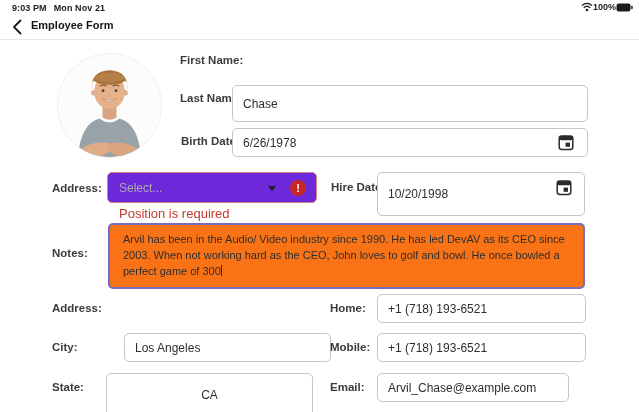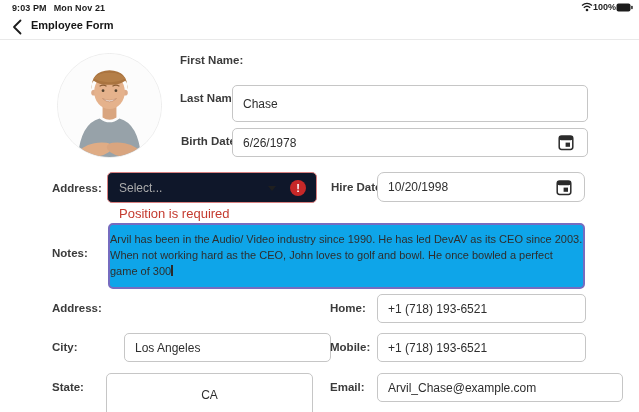--- a/index.html
+++ b/index.html
@@ -32,38 +32,38 @@
 
   
   .avatar {
     position:absolute; left:57px; top:53px; width:105px; height:105px; border-radius:50%;
     overflow:hidden; border:1px solid #ececec; background:#fcfcfc; cursor:pointer;
   }
 
   
   .select-box {
     position:absolute; left:107px; top:172px; width:210px; height:31px;
-    border:1.5px solid #d88080; border-radius:5px; background:#0f172a; cursor:pointer;
+    border:1.5px solid #d88080; border-radius:5px; background:#6d28d9; cursor:pointer;
   }
   .select-placeholder { position:absolute; left:11px; top:8px; font-size:12px; color:#ababab; }
   .select-caret {
     position:absolute; right:40px; top:13px; width:0; height:0;
     border-left:4.5px solid transparent; border-right:4.5px solid transparent; border-top:5px solid #1f1f1f;
   }
   .error-badge {
     position:absolute; right:10px; top:7px; width:16px; height:16px; border-radius:50%;
     background:#c62828; color:#fff; font-size:11px; font-weight:700; text-align:center; line-height:16px;
   }
   .error-text { position:absolute; left:119px; top:206px; font-size:13px; color:#c43a2e; }
 
   
   .notes-box {
     position:absolute; left:108px; top:223px; width:477px; height:66px;
-    border:2px solid #766cc0; border-radius:5px; background:#0ea5e9;
-    padding:7px 0; font-size:11px; line-height:1.45; color:#2e2e2e; cursor:text; overflow:hidden;
+    border:2px solid #766cc0; border-radius:5px; background:#f97316;
+    padding:7px 13px; font-size:11px; line-height:1.45; color:#2e2e2e; cursor:text; overflow:hidden;
   }
   .text-caret { display:inline-block; width:1.5px; height:11px; background:#2b2b2b; vertical-align:-1px; }
 
   svg { display:block; }
 </style>
 </head>
 <body>
 
 <div id="screen">
 
@@ -139,21 +139,21 @@
 
   <label class="flabel" style="left:52px; top:182px;">Address:</label>
   <div class="select-box">
     <span class="select-placeholder">Select...</span>
     <span class="select-caret"></span>
     <span class="error-badge">!</span>
   </div>
   <div class="error-text">Position is required</div>
 
   <label class="flabel" style="left:331px; top:181px;">Hire Date:</label>
-  <input class="tinput" style="left: 377px; top: 172px; width: 208px; height: 30px; padding-right: 34px; border-radius: 7px;" value="10/20/1998">
+  <input class="tinput" style="left: 377px; top: 172px; width: 208px; height: 44px; padding-right: 34px;" value="10/20/1998">
   <span class="cal-icon" style="left:556px; top:179px;">
     <svg width="16" height="17" viewBox="0 0 16 17">
       <rect x="1.2" y="2" width="13.6" height="13.5" rx="2.4" fill="none" stroke="#2b2b2b" stroke-width="1.5"></rect>
       <rect x="1.2" y="2" width="13.6" height="4.2" rx="2" fill="#2b2b2b"></rect>
       <rect x="7.6" y="8.6" width="4.4" height="4.2" fill="#2b2b2b"></rect>
     </svg>
   </span>
 
   <label class="flabel" style="left:52px; top:247px;">Notes:</label>
   <div class="notes-box"><span>Arvil has been in the Audio/ Video industry since 1990. He has led DevAV as its CEO since 2003. When not working hard as the CEO, John loves to golf and bowl. He once bowled a perfect game of 300</span><span class="text-caret"></span></div>
@@ -166,15 +166,15 @@
   <label class="flabel" style="left:52px; top:341px;">City:</label>
   <input class="tinput" style="left: 124px; top: 333px; width: 207px; height: 29px;" value="Los Angeles">
 
   <label class="flabel" style="left:330px; top:341px;">Mobile:</label>
   <input class="tinput" style="left: 377px; top: 333px; width: 209px; height: 29px;" value="+1 (718) 193-6521">
 
   <label class="flabel" style="left:52px; top:381px;">State:</label>
   <input class="tinput" style="left: 106px; top: 373px; width: 207px; height: 44px; text-align: center;" value="CA">
 
   <label class="flabel" style="left:330px; top:381px;">Email:</label>
-  <input class="tinput" style="left: 377px; top: 373px; width: 246px; height: 29px;" value="Arvil_Chase@example.com">
+  <input class="tinput" style="left: 377px; top: 373px; width: 192px; height: 29px;" value="Arvil_Chase@example.com">
 
 </div>
 
 </body></html>

